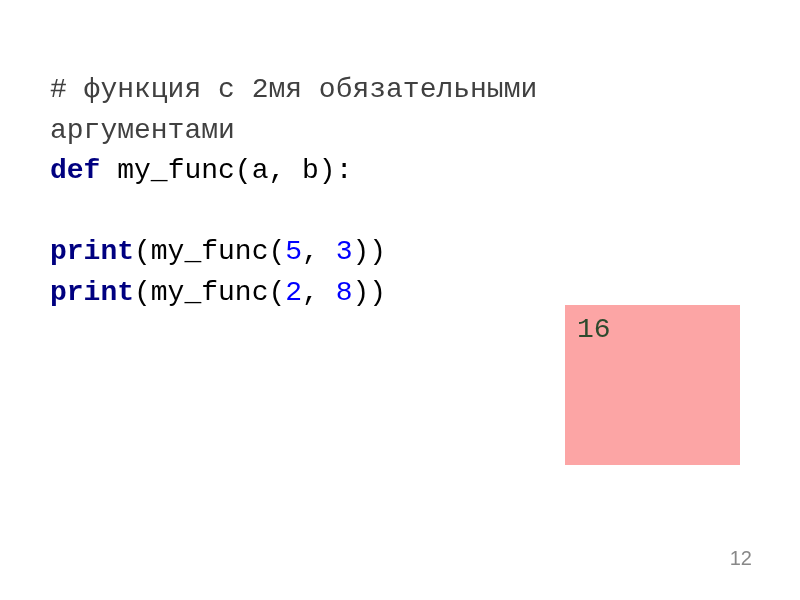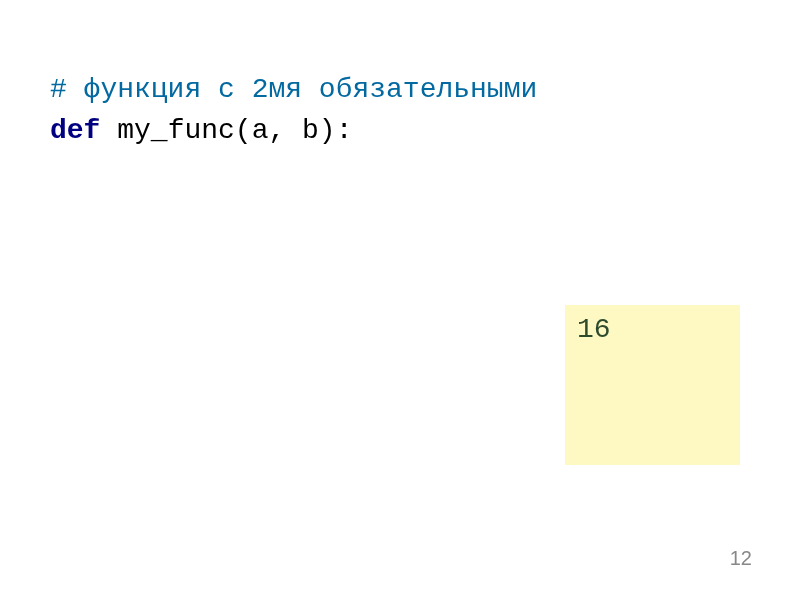--- a/index.html
+++ b/index.html
@@ -14,21 +14,21 @@
       font-family: 'Courier New', Courier, monospace;
       font-size: 28px;
       position: relative;
       overflow: hidden;
     }
     .content {
       padding: 70px 50px 0 50px;
       line-height: 1.45;
     }
     .comment {
-      color: #0369a1;
+      color: #404040;
       margin-top: 38px;
     }
     .keyword {
       color: #000080;
       font-weight: bold;
       text-align: right;
     }
     .text {
       color: #000000;
       margin-top: 24px;
@@ -38,42 +38,45 @@
     }
     .code-line {
       white-space: pre;
     }
     .output-box {
       position: absolute;
       right: 60px;
       top: 305px;
       width: 175px;
       height: 160px;
-      background: #fef9c3;
+      background: #fca5a5;
       padding: 6px 12px;
       font-family: 'Courier New', Courier, monospace;
       font-size: 28px;
       color: #2d4a2d;
       line-height: 1.35;
     }
     .page-number {
       position: absolute;
       right: 48px;
       bottom: 30px;
       font-family: Arial, sans-serif;
       font-size: 20px;
       color: #888888;
     }
   </style>
 </head>
 <body>
 
 <div class="content">
   <div class="code-line"><span class="comment"># функция с 2мя обязательными</span></div>
+  <div class="code-line"><span class="comment">аргументами</span></div>
   <div class="code-line"><span class="keyword">def</span><span class="text"> my_func(a, b):</span></div>
   <div class="code-line">&nbsp;</div>
+  <div class="code-line"><span class="keyword">print</span><span class="text">(my_func(</span><span class="number">5</span><span class="text">, </span><span class="number">3</span><span class="text">))</span></div>
+  <div class="code-line"><span class="keyword">print</span><span class="text">(my_func(</span><span class="number">2</span><span class="text">, </span><span class="number">8</span><span class="text">))</span></div>
 </div>
 
 <div class="output-box">
   <div>16</div>
 </div>
 
 <div class="page-number">12</div>
 
 </body></html>

